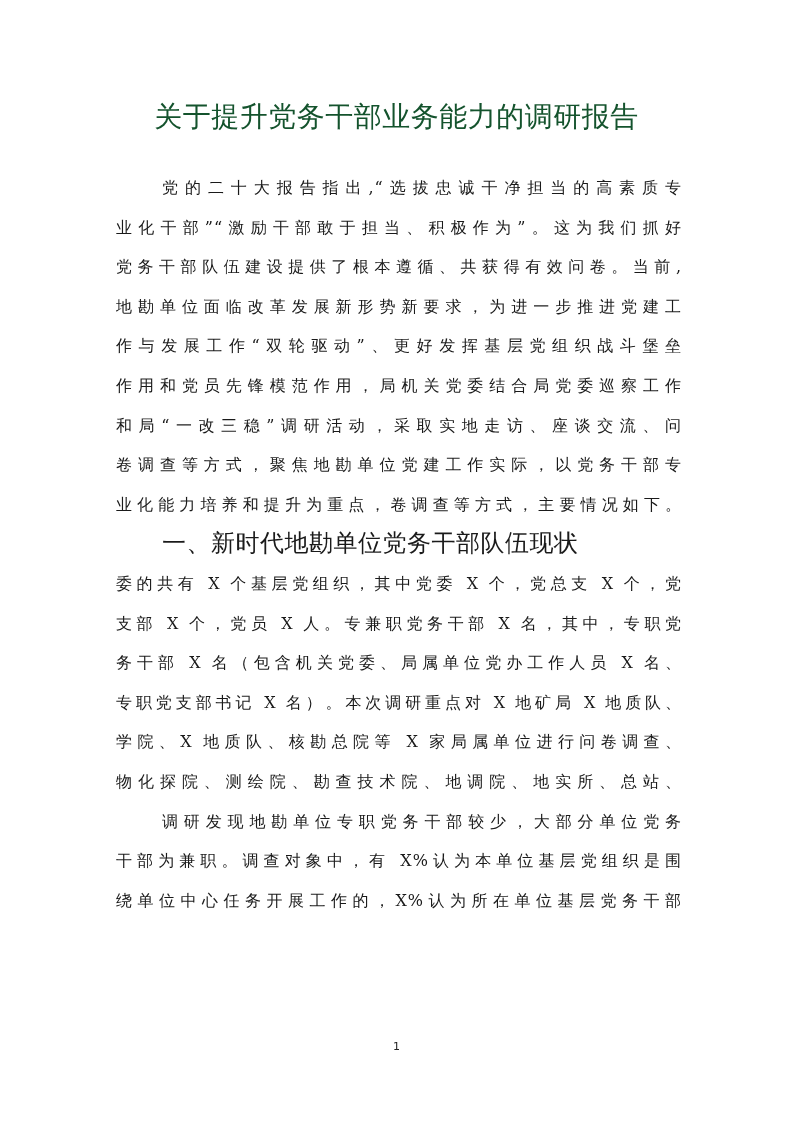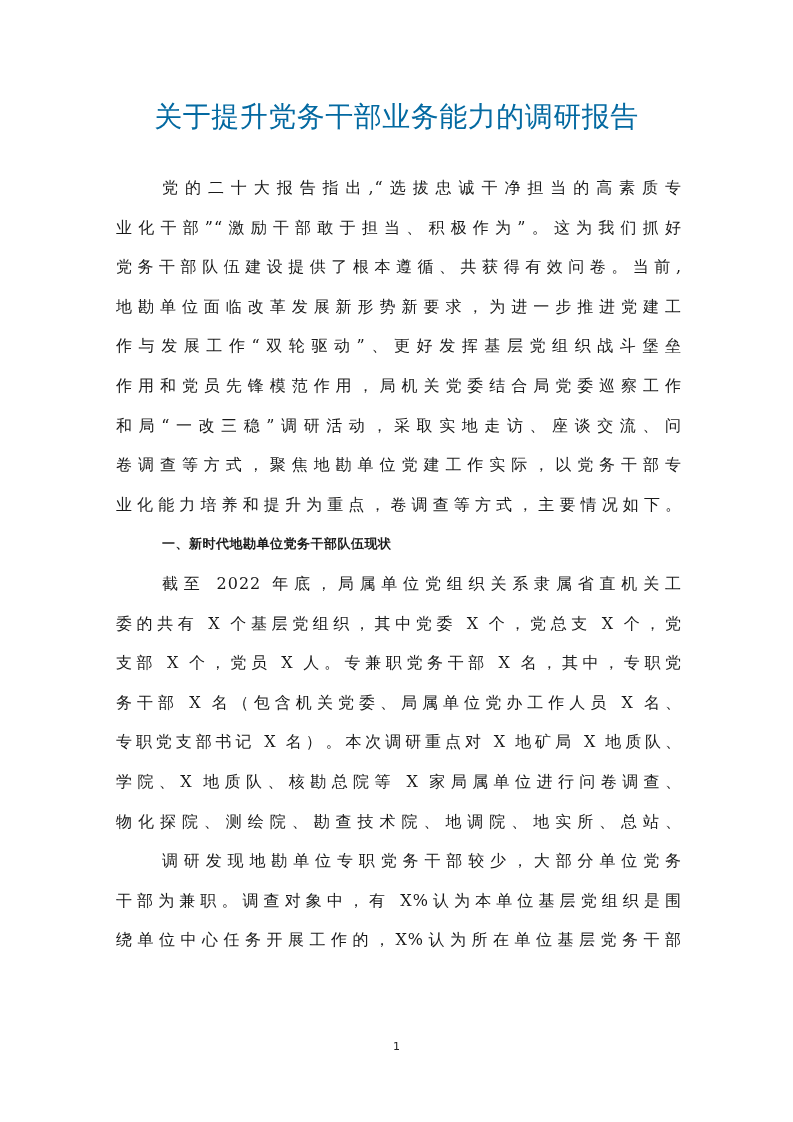--- a/index.html
+++ b/index.html
@@ -1,28 +1,28 @@
 <!DOCTYPE html>
 <html><head>
 <meta charset="utf-8">
 <style>
   html, body { margin: 0; padding: 0; background: #ffffff; }
   body { width: 793px; height: 1122px; position: relative; overflow: hidden;
          font-family: "DejaVu Serif", "Liberation Serif", serif; color: #1a1a1a; }
   .page { position: absolute; left: 0; top: 0; width: 793px; height: 1122px; }
   .title { position: absolute; left: 0; width: 793px; top: 98px; text-align: center;
            font-family: "DejaVu Sans", "Liberation Sans", sans-serif; font-size: 28px;
-           font-weight: normal; letter-spacing: 0.5px; color: #0369a1; }
+           font-weight: normal; letter-spacing: 0.5px; color: #14532d; }
   .body { position: absolute; left: 116px; top: 168px; width: 566px; }
   .line { height: 39.6px; line-height: 39.6px; font-size: 16px; white-space: nowrap;
           text-align: justify; text-align-last: justify; letter-spacing: 1px; }
   .line.last { text-align-last: left; }
   .line.indent { padding-left: 46px; }
-  .heading { font-family: "DejaVu Sans", "Liberation Sans", sans-serif; font-weight: bold;
-             font-size: 13px; text-align-last: left; letter-spacing: 0.5px; }
+  .heading { font-family: "DejaVu Sans", "Liberation Sans", sans-serif; font-weight: normal;
+             font-size: 24px; text-align-last: left; letter-spacing: 0.5px; }
   .pagenum { position: absolute; left: 0; width: 793px; top: 1040px; text-align: center;
              font-size: 11px; font-family: "DejaVu Sans", sans-serif; color: #222; }
 </style>
 </head>
 <body>
 
 <div class="page">
   <div class="title">关于提升党务干部业务能力的调研报告</div>
 
   <div class="body">
@@ -34,21 +34,20 @@
       <div class="line">作与发展工作“双轮驱动”、更好发挥基层党组织战斗堡垒</div>
       <div class="line">作用和党员先锋模范作用，局机关党委结合局党委巡察工作</div>
       <div class="line">和局“一改三稳”调研活动，采取实地走访、座谈交流、问</div>
       <div class="line">卷调查等方式，聚焦地勘单位党建工作实际，以党务干部专</div>
       <div class="line">业化能力培养和提升为重点，卷调查等方式，主要情况如下。</div>
     </div>
 
     <div class="line indent heading">一、新时代地勘单位党务干部队伍现状</div>
 
     <div>
-      <div class="line indent">截至 2022 年底，局属单位党组织关系隶属省直机关工</div>
       <div class="line">委的共有 X 个基层党组织，其中党委 X 个，党总支 X 个，党</div>
       <div class="line">支部 X 个，党员 X 人。专兼职党务干部 X 名，其中，专职党</div>
       <div class="line">务干部 X 名（包含机关党委、局属单位党办工作人员 X 名、</div>
       <div class="line">专职党支部书记 X 名）。本次调研重点对 X 地矿局 X 地质队、</div>
       <div class="line">学院、X 地质队、核勘总院等 X 家局属单位进行问卷调查、</div>
       <div class="line">物化探院、测绘院、勘查技术院、地调院、地实所、总站、</div>
     </div>
 
     <div>
       <div class="line indent">调研发现地勘单位专职党务干部较少，大部分单位党务</div>

